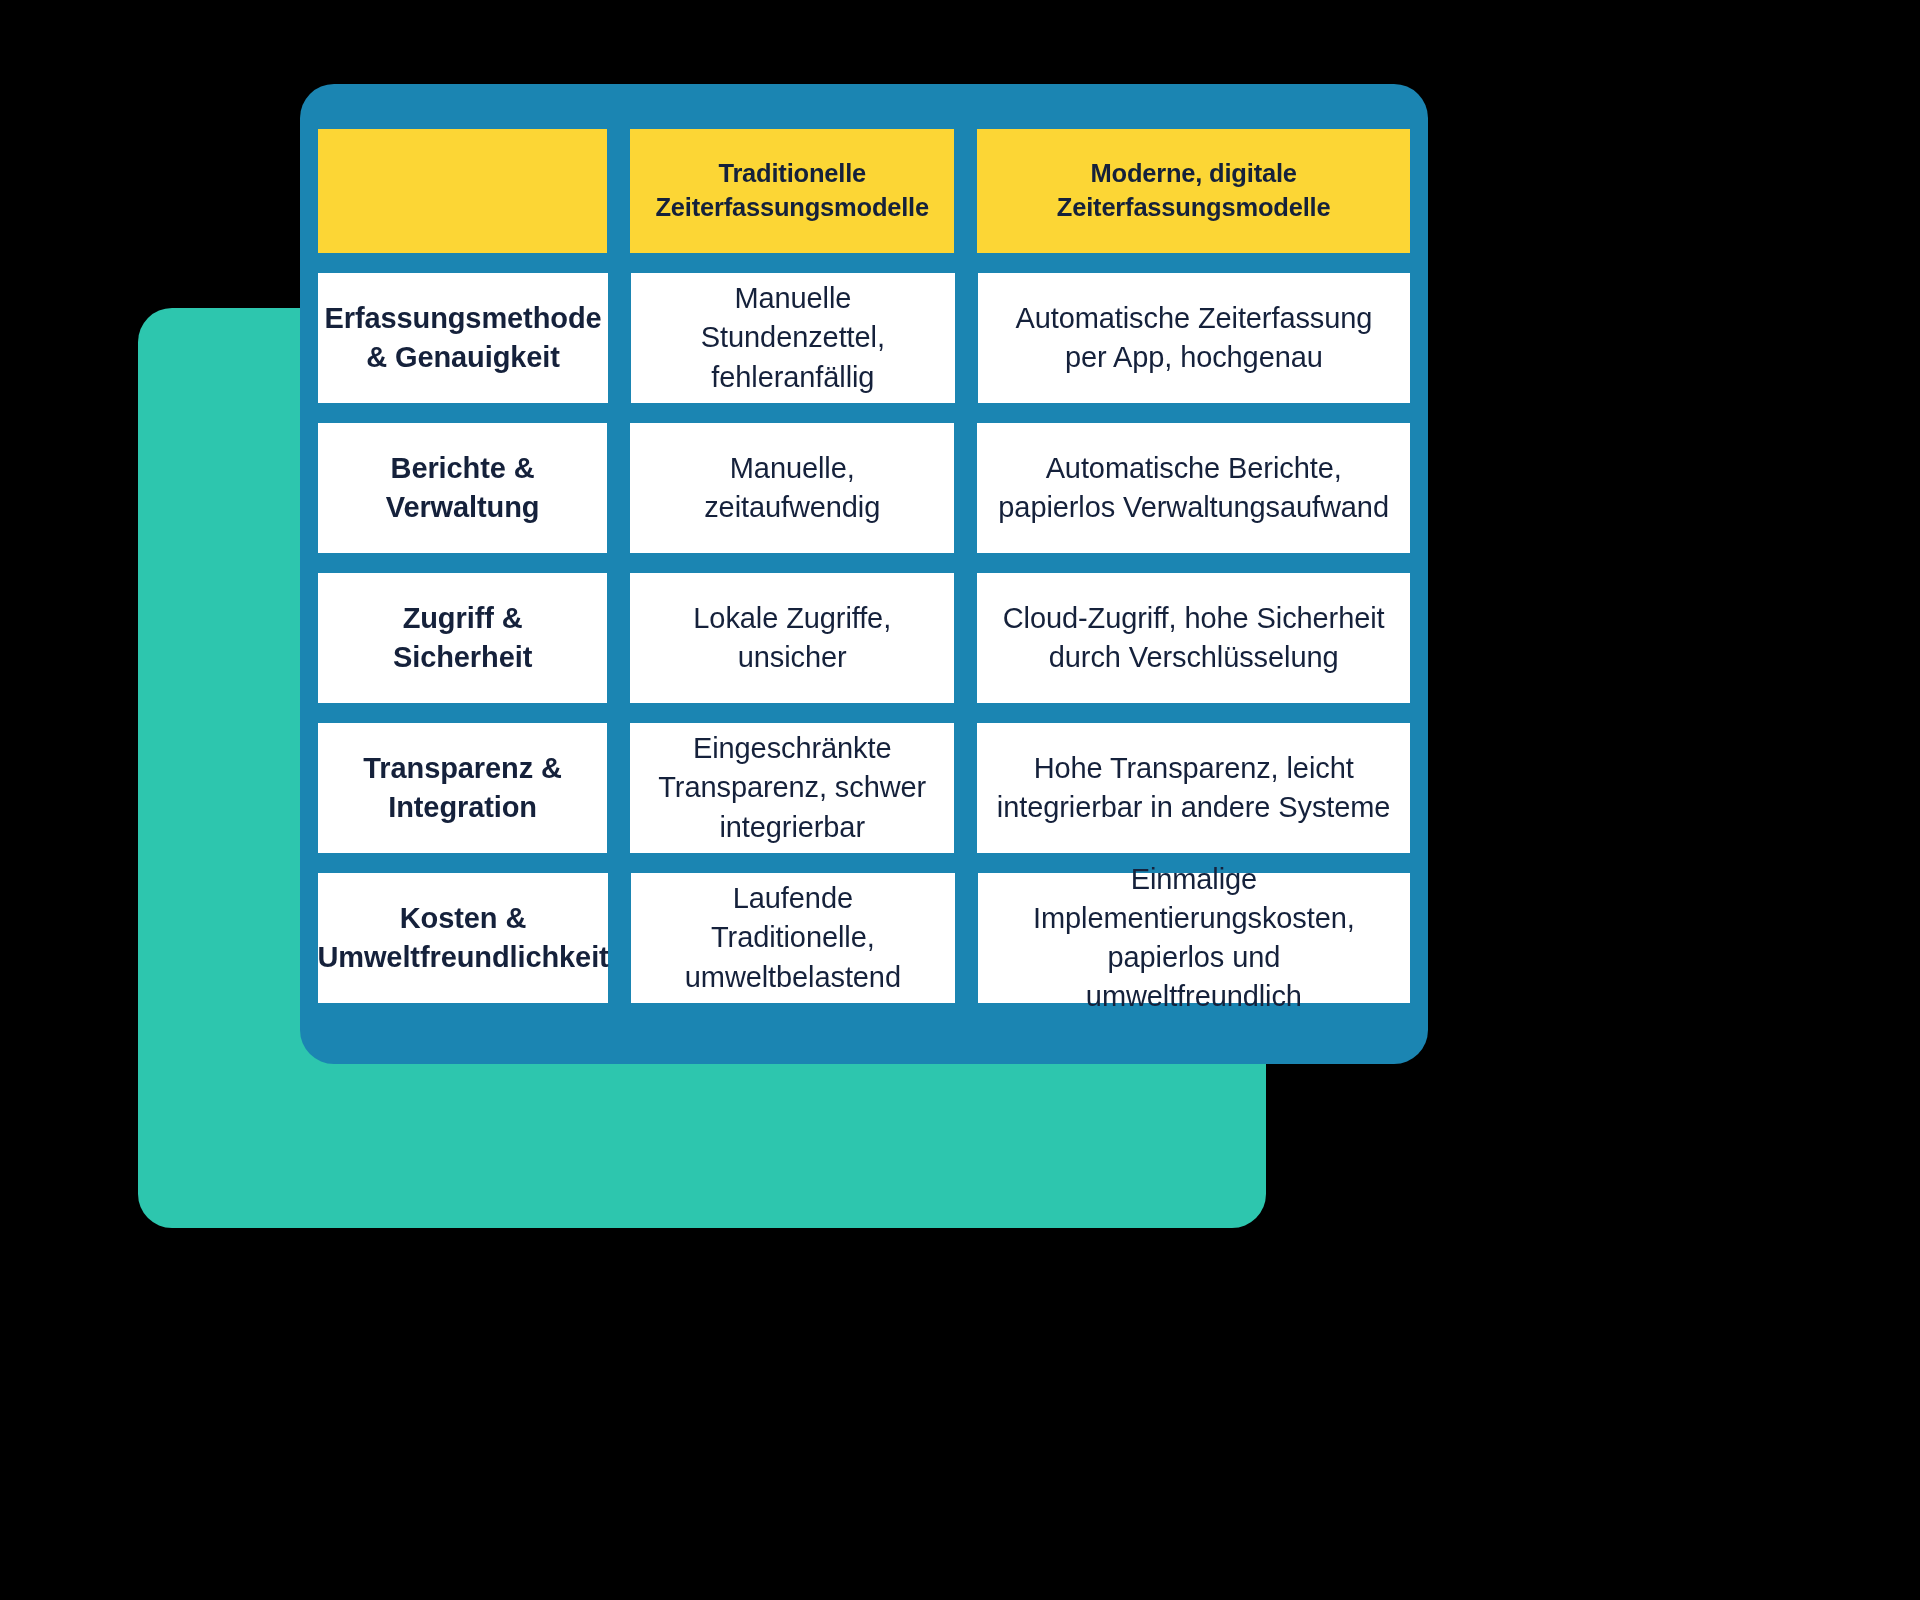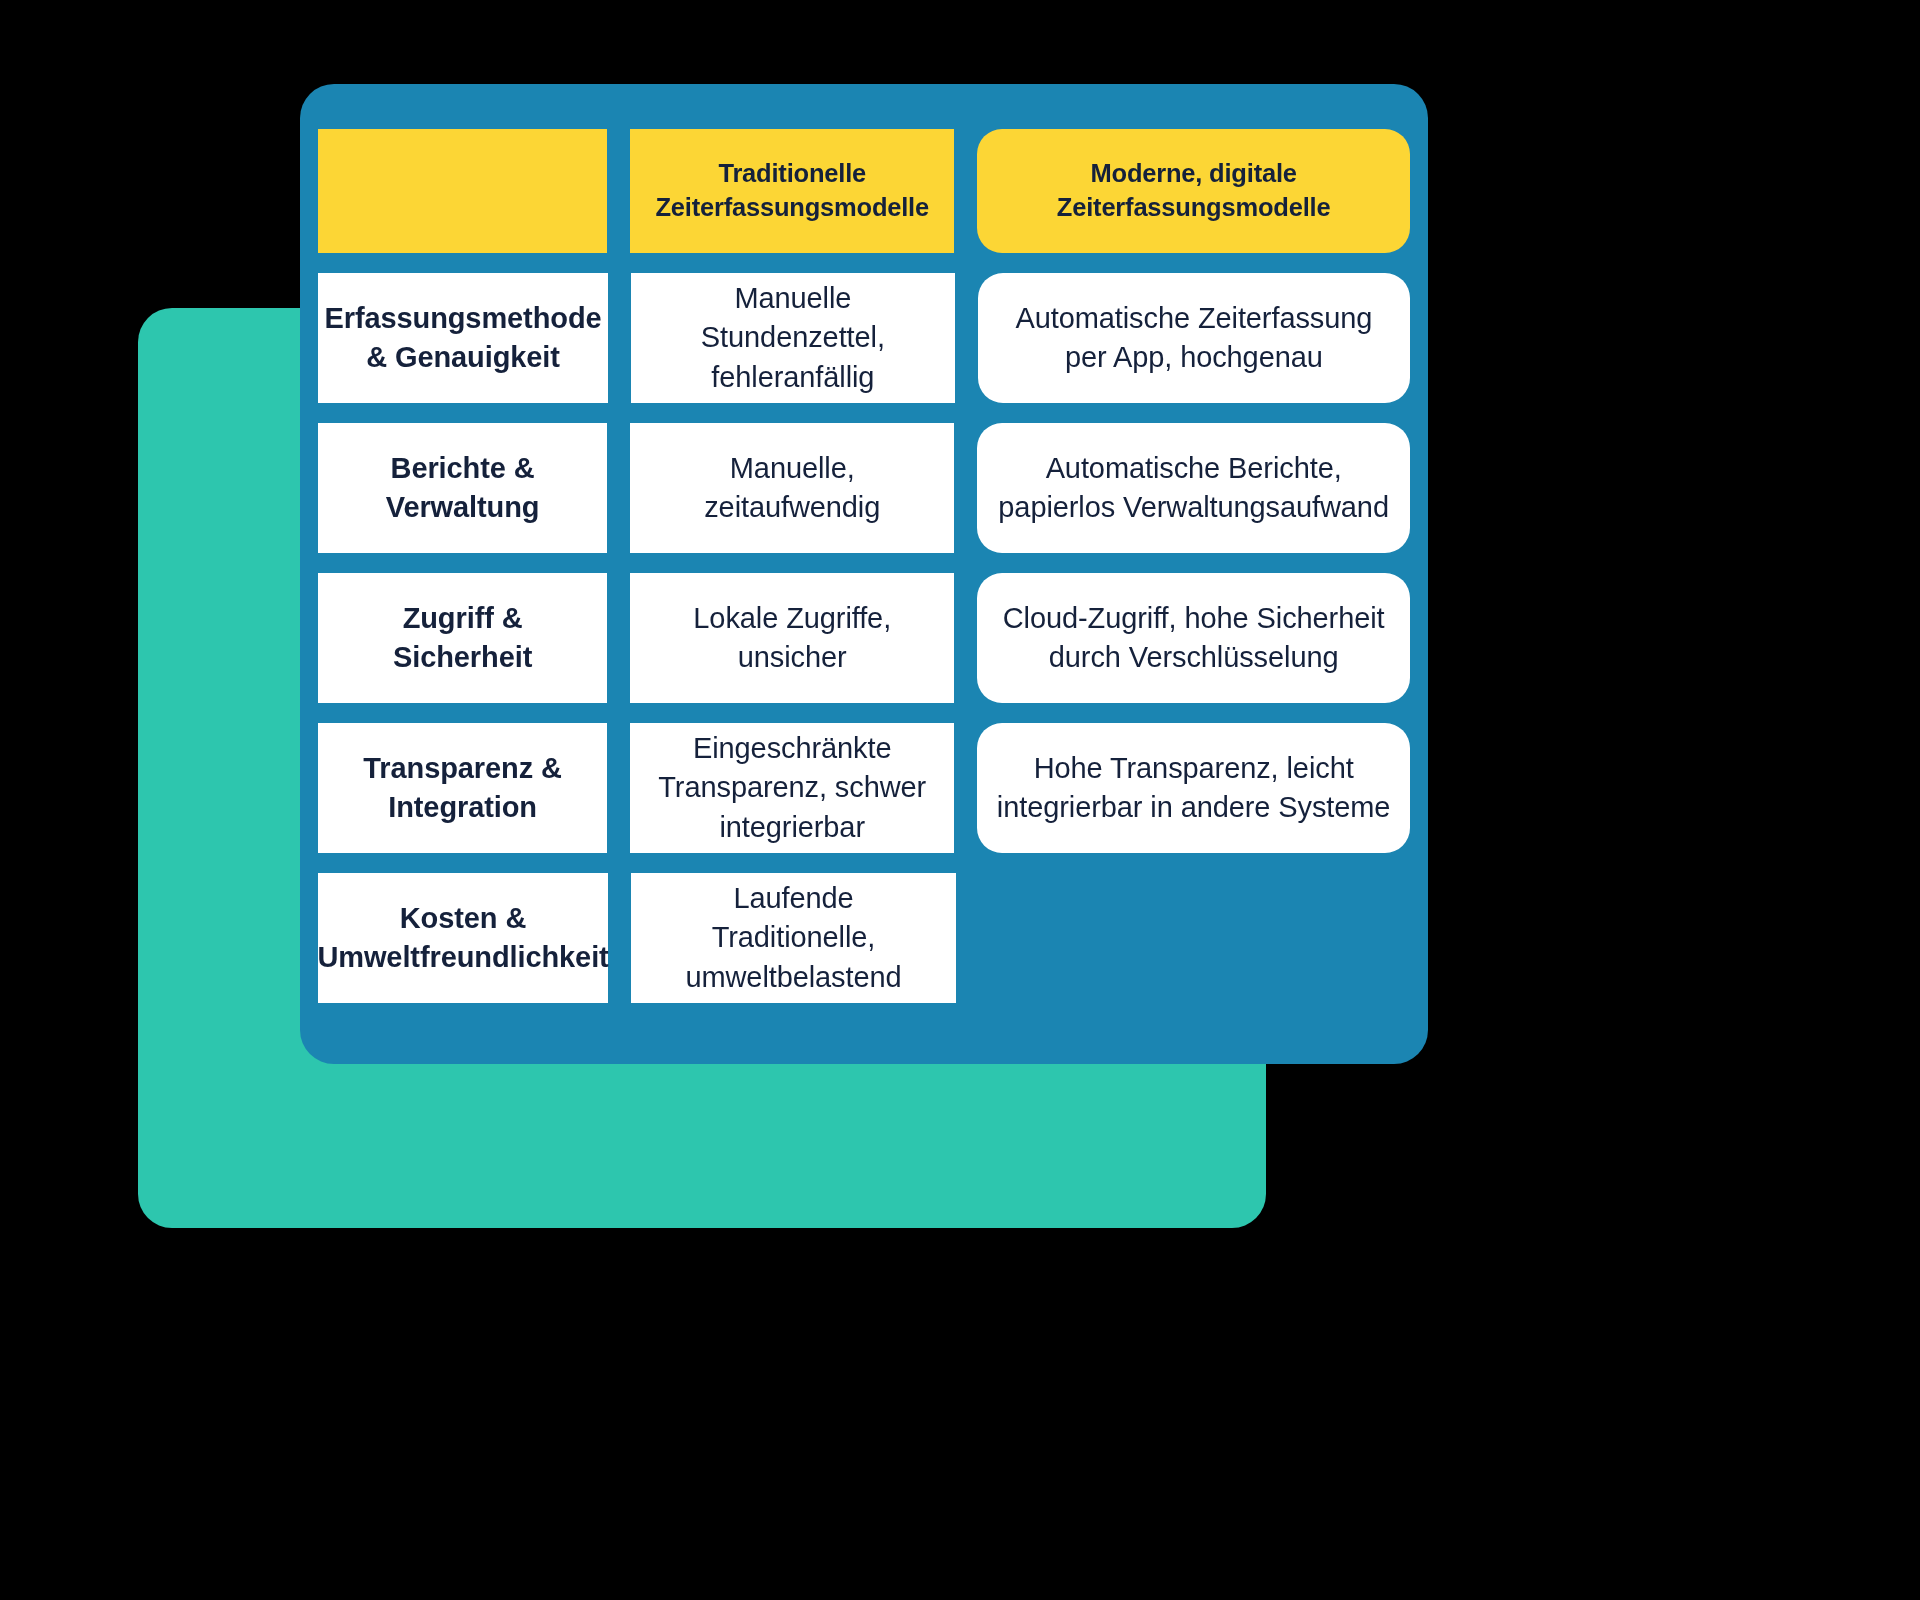--- a/index.html
+++ b/index.html
@@ -43,21 +43,21 @@
   }
   .cell {
     display:flex;
     align-items:center;
     justify-content:center;
     text-align:center;
     padding:10px 18px;
   }
   .col1 { width:290px; }
   .col2 { width:325px; }
-  .col3 { width:434px;border-radius:25px; }
+  .col3 { width:434px; }
 
   .head-row .cell {
     background:#FCD635;
     height:124px;
     color:#15213B;
     font-weight:bold;
     font-size:25.5px;
     line-height:1.32;
     letter-spacing:-0.2px;
   }
@@ -111,17 +111,18 @@
 
       <div class="row body-row">
         <div class="cell col1">Transparenz &amp; Integration</div>
         <div class="cell col2">Eingeschränkte Transparenz, schwer integrierbar</div>
         <div class="cell col3">Hohe Transparenz, leicht integrierbar in andere Systeme</div>
       </div>
 
       <div class="row body-row">
         <div class="cell col1">Kosten &amp; Umweltfreundlichkeit</div>
         <div class="cell col2">Laufende Traditionelle, umweltbelastend</div>
+        <div class="cell col3">Einmalige Implementierungskosten, papierlos und umweltfreundlich</div>
       </div>
 
     </div>
   </div>
 </div>
 
 </body></html>

